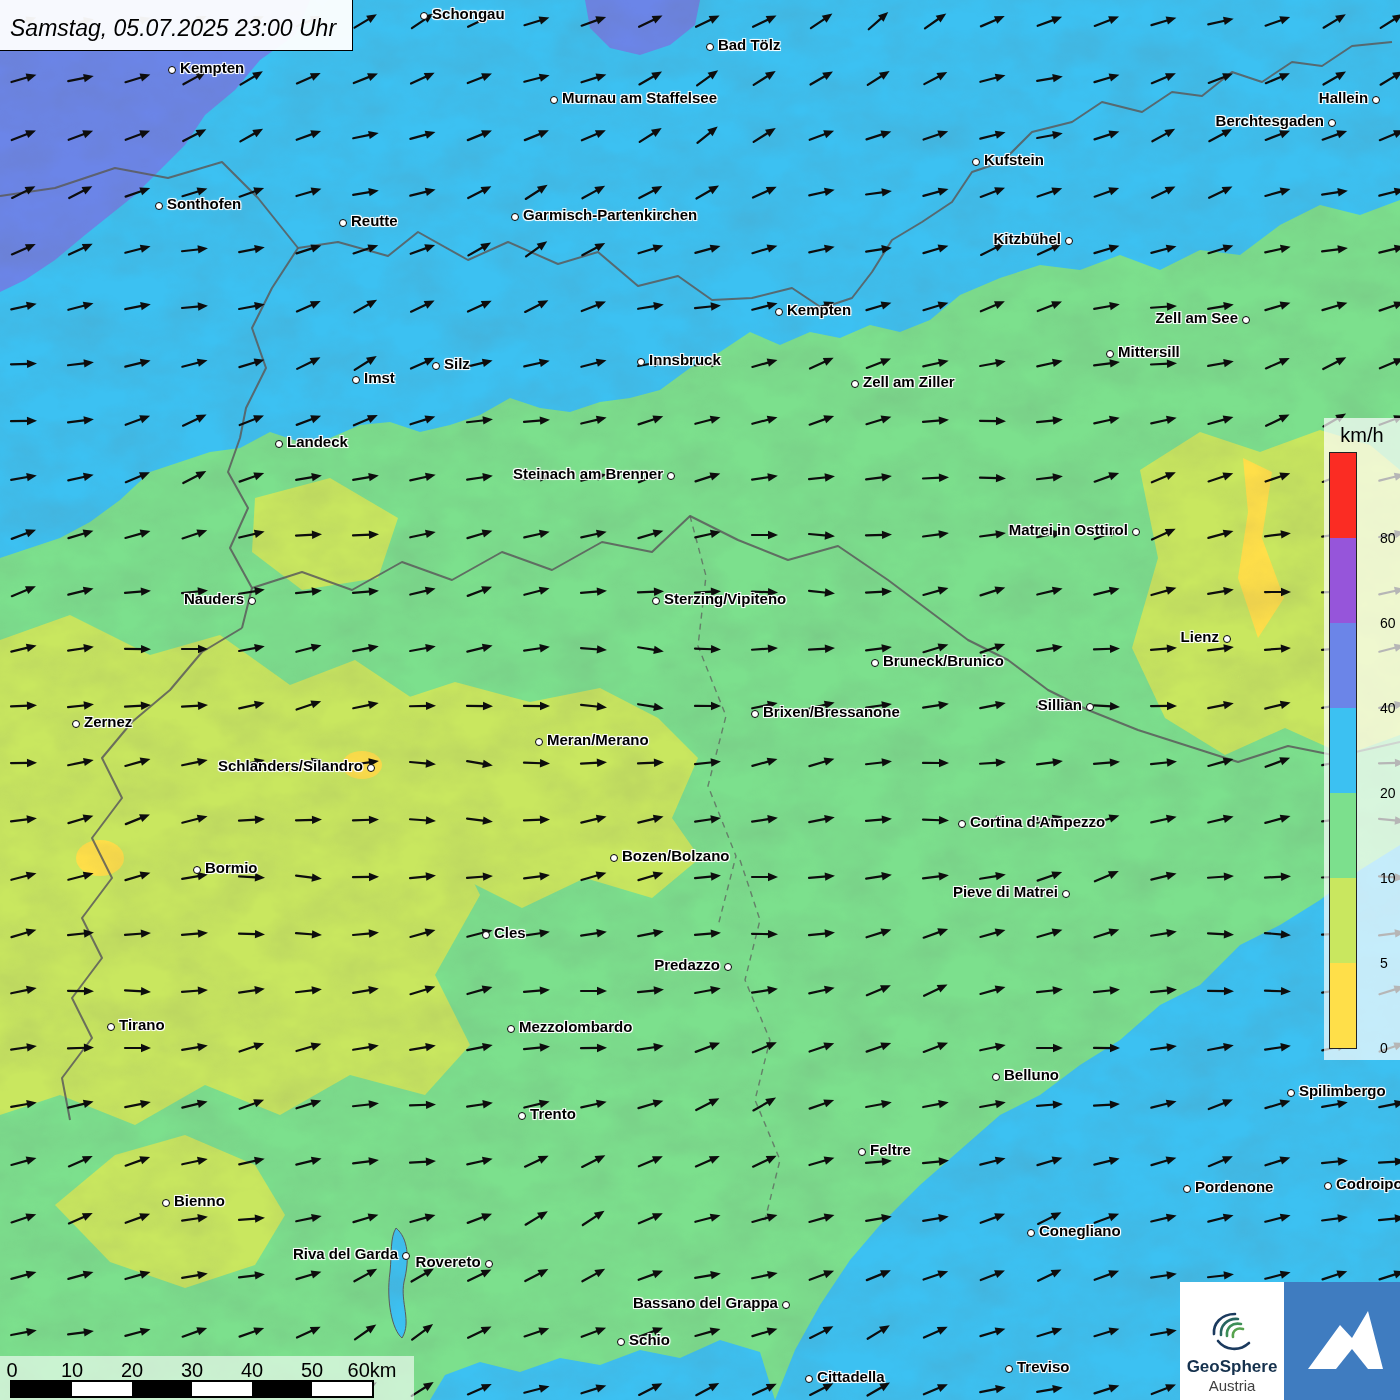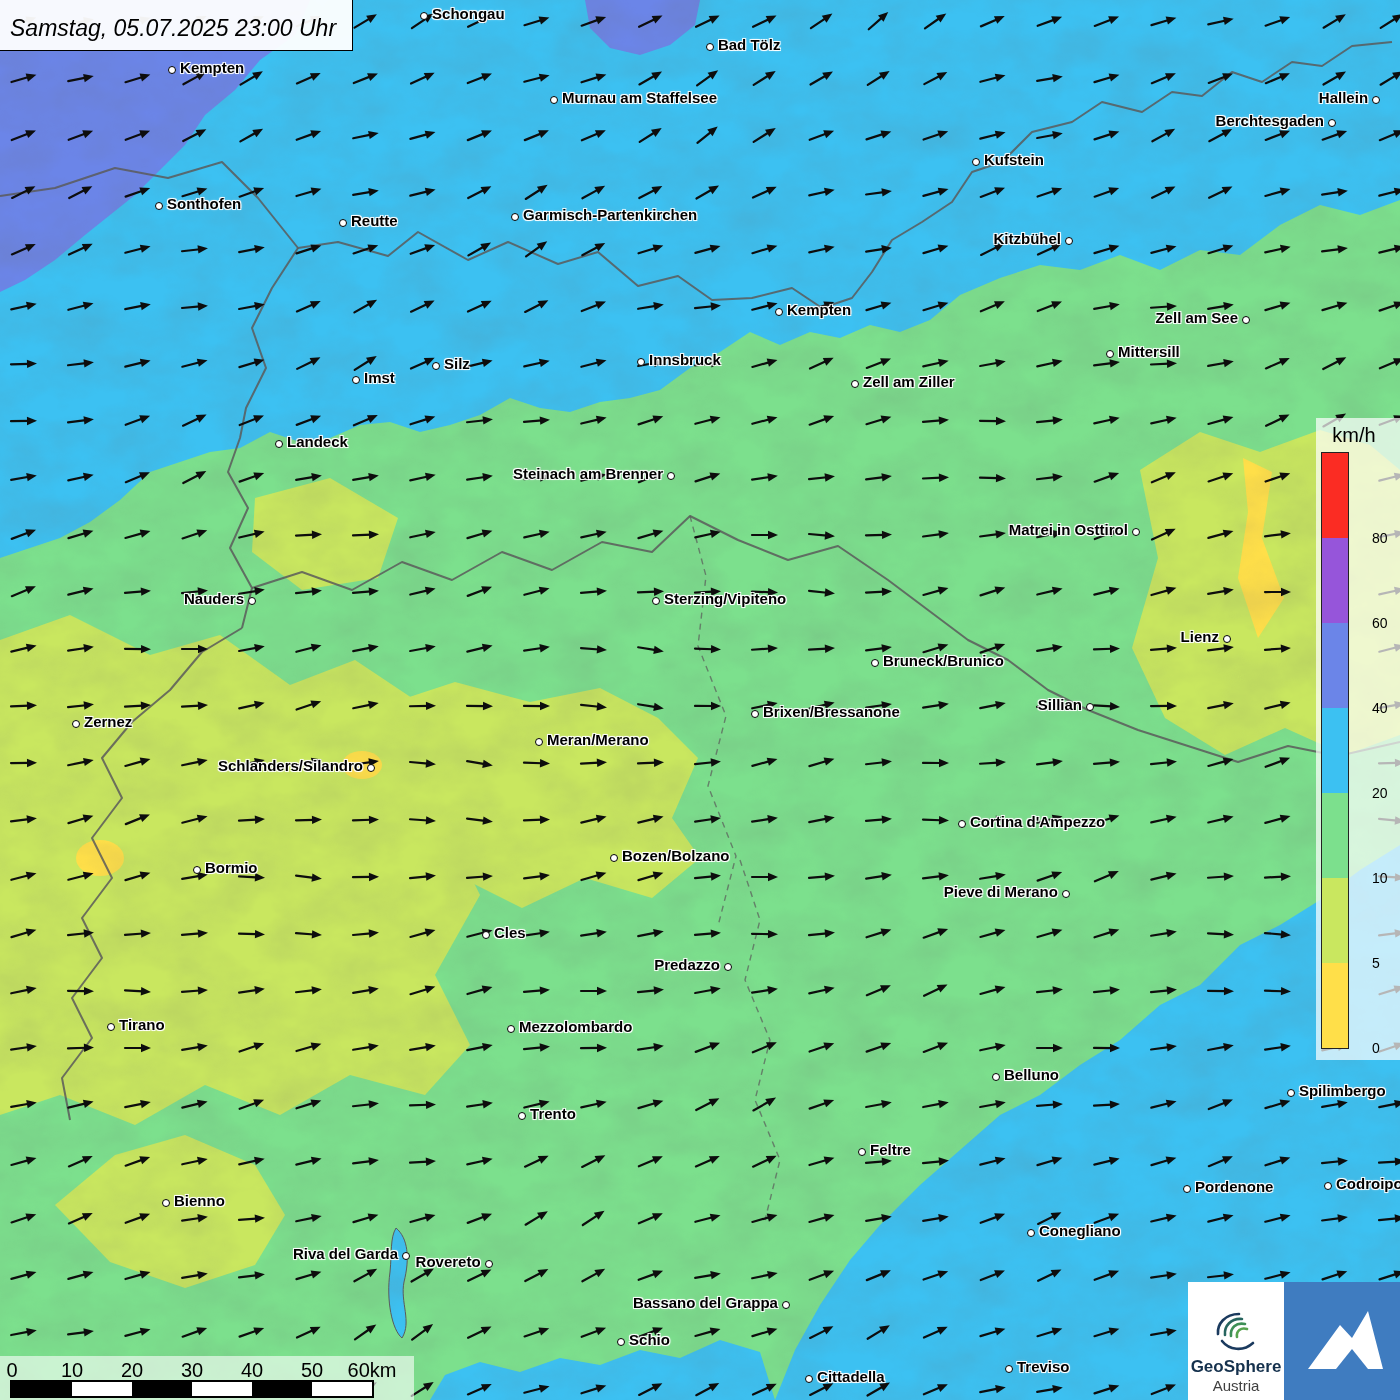--- a/index.html
+++ b/index.html
@@ -24,40 +24,40 @@
             border-right:1.5px solid #000;border-bottom:1.5px solid #000;
             padding:5px 16px 8px 10px;z-index:10}
   .t1{font-size:25px;color:#000}
   .t1 .b{font-weight:bold}
   .t2{font-size:23px;font-style:italic;margin-top:10px}
 
   .modelbox{position:absolute;top:0;right:0;background:rgba(255,255,255,.95);
             border-left:1.5px solid #000;border-bottom:1.5px solid #000;
             padding:5px 10px 8px 16px;font-size:24px;font-style:italic;z-index:10}
 
-  .legend{position:absolute;top:418px;right:0;width:84px;background:rgba(255,255,255,.7);
+  .legend{position:absolute;top:418px;right:0;width:76px;background:rgba(255,255,255,.7);
           padding:6px 0 12px 6px;box-sizing:border-box;z-index:9}
   .lg-unit{font-size:20px;text-align:center;width:64px;margin-bottom:6px}
   .lg-body{display:flex;align-items:flex-start}
   .lg-bar{width:26px;height:595px;display:flex;flex-direction:column;outline:1px solid #222}
   .lg-bar .seg{height:85px}
   .lg-ticks{position:relative;height:595px;flex:1}
   .lg-ticks .tick{position:absolute;left:24px;transform:translateY(-50%);font-size:14px}
 
   .scalebar{position:absolute;left:0;bottom:0;width:414px;height:44px;
             background:rgba(255,255,255,.6);z-index:9}
   .sb-labels{position:absolute;top:3px;left:0;right:0;height:22px;font-size:20px}
   .sb-labels span{position:absolute;transform:translateX(-50%);white-space:nowrap}
   .sb-bar{position:absolute;left:10px;bottom:2px;width:360px;height:14px;border:2px solid #000;
           display:flex;background:#fff;box-sizing:content-box}
   .sb-bar .seg{flex:1}
   .sb-bar .seg.k{background:#000}
 
   .logos{position:absolute;right:0;bottom:0;display:flex;height:118px;z-index:10}
-  .logo-white{width:96px;background:#fff;display:flex;flex-direction:column;align-items:center;
+  .logo-white{width:104px;background:#fff;display:flex;flex-direction:column;align-items:center;
               justify-content:flex-end;padding:6px 2px;box-sizing:border-box}
   .swirl{width:54px;height:44px;margin-bottom:3px}
   .brand{font-size:17px;font-weight:bold;color:#15314d;line-height:1.15}
   .country{font-size:15px;color:#404040}
   .logo-blue{width:116px;background:#3f7cc0;display:flex;align-items:center;justify-content:center}
 </style>
 </head>
 <body>
 
 <div class="stage">
@@ -2753,21 +2753,21 @@
       <div class="city right" style="left: 14.07%; top: 62.14%;">
         <span class="dot"></span>
         <span class="lbl">Bormio</span>
       </div>
       <div class="city right" style="left: 43.86%; top: 61.29%;">
         <span class="dot"></span>
         <span class="lbl">Bozen/Bolzano</span>
       </div>
       <div class="city left" style="left: 76.14%; top: 63.86%;">
         <span class="dot"></span>
-        <span class="lbl">Pieve di Merano</span>
+        <span class="lbl">Pieve di Matrei</span>
       </div>
       <div class="city right" style="left: 34.71%; top: 66.79%;">
         <span class="dot"></span>
         <span class="lbl">Cles</span>
       </div>
       <div class="city left" style="left: 52%; top: 69.07%;">
         <span class="dot"></span>
         <span class="lbl">Predazzo</span>
       </div>
       <div class="city right" style="left: 7.93%; top: 73.36%;">

